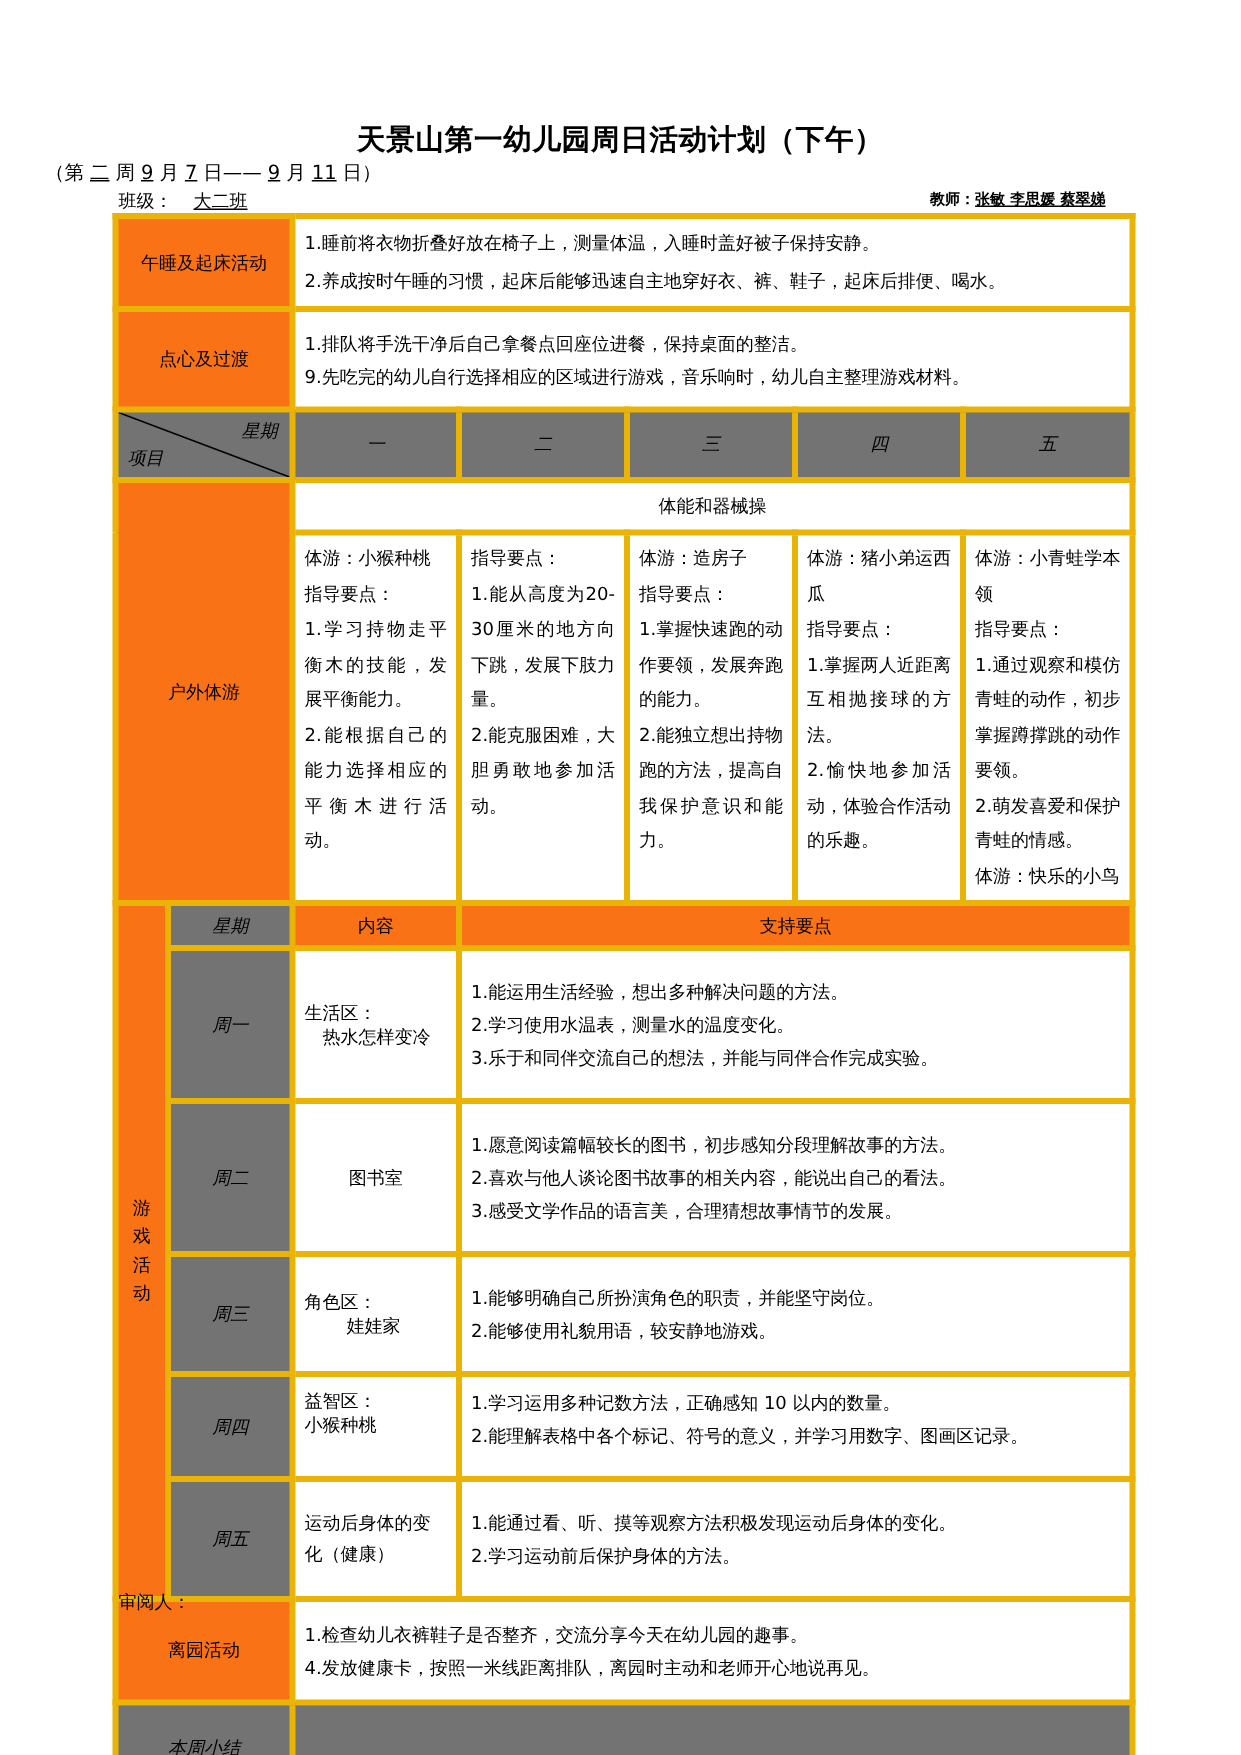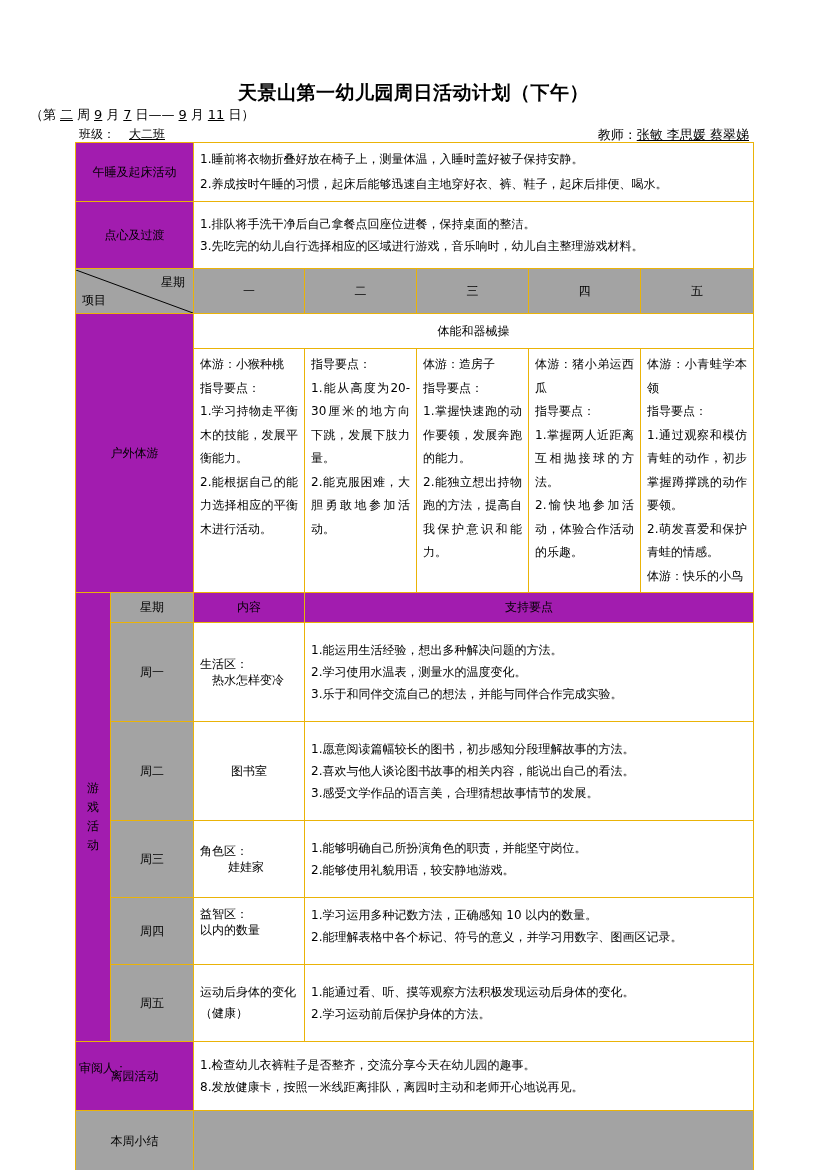--- a/index.html
+++ b/index.html
@@ -2,26 +2,26 @@
 <html><head>
 <meta charset="utf-8">
 <style>
   html, body { margin: 0; padding: 0; background: #ffffff; }
   body { width: 827px; height: 1170px; position: relative; font-family: "DejaVu Sans", sans-serif; color: #000; font-size: 12px; }
   .title { position: absolute; left: 0; width: 827px; top: 80px; text-align: center; font-size: 19px; font-weight: bold; letter-spacing: 0.5px; }
   .subtitle { position: absolute; left: 0; width: 827px; top: 106px; font-size: 13px; padding-left: 30px; }
   .subtitle .u { text-decoration: underline; padding: 0 4px; }
   .classline { position: absolute; left: 79px; top: 126px; font-size: 12px; }
   .classline .u { text-decoration: underline; display: inline-block; min-width: 100px; padding-left: 14px; }
-  .teacher { position: absolute; right: 78px; top: 126px; font-size: 13px; }
+  .teacher { position: absolute; right: 90px; top: 126px; font-size: 10px; font-weight: bold; }
   .teacher .u { text-decoration: underline; }
   table.plan { position: absolute; left: 75px; top: 142px; width: 678px; border-collapse: collapse; table-layout: fixed; }
-  table.plan td { border: 1px solid #eab308; padding: 0; vertical-align: middle; font-size: 12px; }
-  .gray { background: #a21caf; margin-top: 23px; }
-  .cream { background: #a3a3a3; }
+  table.plan td { border: 4px solid #eab308; padding: 0; vertical-align: middle; font-size: 12px; }
+  .gray { background: #f97316; margin-top: 23px; }
+  .cream { background: #737373; font-style: italic; }
   .center { text-align: center; }
   .lines { padding: 4px 6px !important; line-height: 25px; }
   .lines div { white-space: nowrap; }
   .diag { position: relative; height: 43px; }
   .diag svg { position: absolute; left: 0; top: 0; width: 100%; height: 100%; }
   .diag .tr { position: absolute; right: 8px; top: 4px; }
   .diag .bl { position: absolute; left: 6px; bottom: 4px; }
   .day-cell { vertical-align: top !important; padding: 4px 6px !important; line-height: 23.5px; font-size: 12px; text-align: justify; }
   .vert { text-align: center; line-height: 19px; }
   .support { padding: 16px 6px !important; line-height: 22px; }
@@ -59,21 +59,21 @@
     <td colspan="5" class="lines">
       <div>1.睡前将衣物折叠好放在椅子上，测量体温，入睡时盖好被子保持安静。</div>
       <div>2.养成按时午睡的习惯，起床后能够迅速自主地穿好衣、裤、鞋子，起床后排便、喝水。</div>
     </td>
   </tr>
 
   <tr style="height:67px">
     <td colspan="2" class="gray center">点心及过渡</td>
     <td colspan="5" class="lines" style="line-height:22px">
       <div>1.排队将手洗干净后自己拿餐点回座位进餐，保持桌面的整洁。</div>
-      <div>3.先吃完的幼儿自行选择相应的区域进行游戏，音乐响时，幼儿自主整理游戏材料。</div>
+      <div>9.先吃完的幼儿自行选择相应的区域进行游戏，音乐响时，幼儿自主整理游戏材料。</div>
     </td>
   </tr>
 
   <tr style="height:45px" class="cream">
     <td colspan="2" class="cream">
       <div class="diag">
         <svg preserveAspectRatio="none" viewBox="0 0 100 100">
               <line x1="0" y1="0" x2="100" y2="100" stroke="#000" stroke-width="1" vector-effect="non-scaling-stroke"></line>
             </svg>
         <span class="tr">星期</span>
@@ -155,42 +155,42 @@
     <td colspan="4" class="support">
       <div>1.能够明确自己所扮演角色的职责，并能坚守岗位。</div>
       <div>2.能够使用礼貌用语，较安静地游戏。</div>
     </td>
   </tr>
 
   <tr style="height:66px">
     <td class="cream center">周四</td>
     <td class="content-cell" style="vertical-align:top;padding-top:8px !important">
       <div>益智区：</div>
-      <div>以内的数量</div>
+      <div>小猴种桃</div>
     </td>
     <td colspan="4" class="support" style="vertical-align:top;padding-top:6px !important">
       <div>1.学习运用多种记数方法，正确感知 10 以内的数量。</div>
       <div>2.能理解表格中各个标记、符号的意义，并学习用数字、图画区记录。</div>
     </td>
   </tr>
 
   <tr style="height:60px">
     <td class="cream center">周五</td>
     <td class="content-cell" style="line-height:21px">运动后身体的变化（健康）</td>
     <td colspan="4" class="support">
       <div>1.能通过看、听、摸等观察方法积极发现运动后身体的变化。</div>
       <div>2.学习运动前后保护身体的方法。</div>
     </td>
   </tr>
 
   <tr style="height:69px">
     <td colspan="2" class="gray center">离园活动</td>
     <td colspan="5" class="lines" style="line-height:22px">
       <div>1.检查幼儿衣裤鞋子是否整齐，交流分享今天在幼儿园的趣事。</div>
-      <div>8.发放健康卡，按照一米线距离排队，离园时主动和老师开心地说再见。</div>
+      <div>4.发放健康卡，按照一米线距离排队，离园时主动和老师开心地说再见。</div>
     </td>
   </tr>
 
   <tr style="height:61px" class="cream">
     <td colspan="2" class="cream center">本周小结</td>
     <td colspan="5" class="cream"></td>
   </tr>
 </tbody>
   </table>
 

